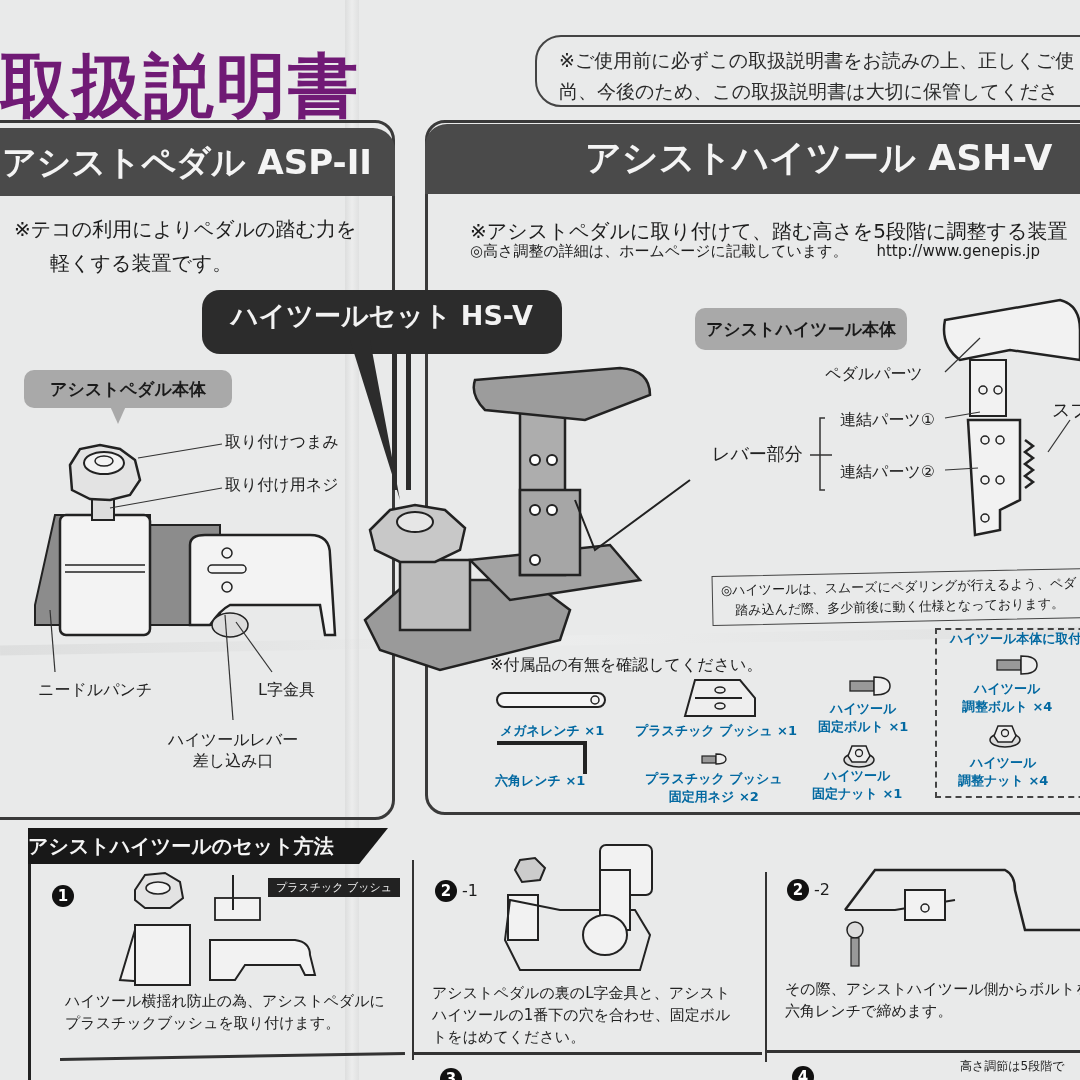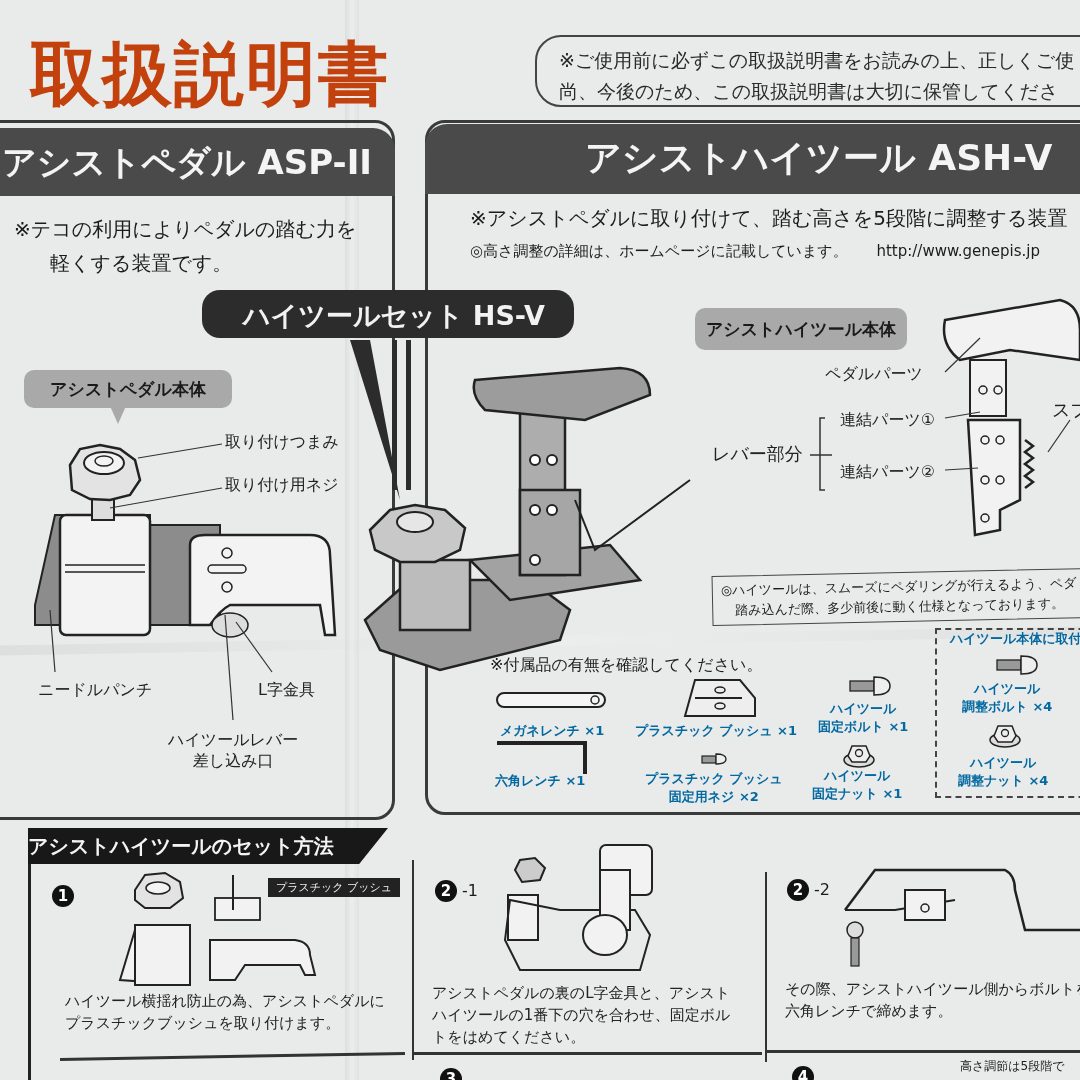--- a/index.html
+++ b/index.html
@@ -1,19 +1,19 @@
 <!DOCTYPE html>
 <html><head>
 <meta charset="utf-8">
 <style>
   html,body{margin:0;padding:0;}
   body{width:1080px;height:1080px;overflow:hidden;background:#e9eaea;position:relative;font-family:"DejaVu Sans",sans-serif;color:#1c1c1c;}
   .abs{position:absolute;}
   .fold{position:absolute;background:linear-gradient(90deg,rgba(0,0,0,0.05),rgba(255,255,255,0.15),rgba(0,0,0,0.04));}
-  .title{left:0;top:28px;font-size:70px;font-weight:bold;letter-spacing:2px;color:#c2410c;padding-left:30px;}
+  .title{left:0;top:40px;font-size:70px;font-weight:bold;letter-spacing:2px;color:#701a75;}
   .notice{left:535px;top:35px;width:600px;height:72px;border:2px solid #444;border-radius:26px;box-sizing:border-box;padding:8px 0 0 22px;font-size:19px;line-height:31px;color:#2a2a2a;}
   .panel{position:absolute;border:3px solid #3a3a3a;border-radius:20px;box-sizing:border-box;}
   .panel-head{position:absolute;background:#4a4a4a;color:#f4f4f4;font-weight:bold;box-sizing:border-box;}
   .callout-gray{position:absolute;background:#a9a9a9;border-radius:10px;font-weight:bold;color:#1a1a1a;text-align:center;}
   .callout-dark{position:absolute;background:#2c2c2c;color:#f2f2f2;border-radius:18px;font-weight:bold;text-align:center;}
   .lbl{position:absolute;font-size:16px;color:#222;white-space:nowrap;}
   .sm{position:absolute;font-size:13px;color:#0369a1;white-space:nowrap;text-align:center;font-weight:bold;}
   .step-box{position:absolute;border-top:3px solid #333;border-left:2px solid #333;box-sizing:border-box;}
   .num{position:absolute;width:22px;height:22px;border-radius:50%;background:#111;color:#fff;font-weight:bold;font-size:15px;text-align:center;line-height:22px;}
   .desc{position:absolute;font-size:15px;line-height:22px;color:#222;}
@@ -70,27 +70,27 @@
 <svg style="left:0;top:0" width="1080" height="1080">
   <line x1="138" y1="458" x2="222" y2="444" stroke="#333" stroke-width="1.2"></line>
   <line x1="110" y1="508" x2="222" y2="488" stroke="#333" stroke-width="1.2"></line>
   <line x1="50" y1="610" x2="55" y2="672" stroke="#333" stroke-width="1.2"></line>
   <line x1="236" y1="622" x2="272" y2="672" stroke="#333" stroke-width="1.2"></line>
   <line x1="225" y1="615" x2="233" y2="720" stroke="#333" stroke-width="1.2"></line>
 </svg>
 
 <div class="panel" style="left:425px;top:120px;width:700px;height:695px;"></div>
 <div class="panel-head" style="left:425px;top:124px;width:700px;height:70px;border-radius:22px 0 0 0;padding:10px 0 0 160px;font-size:36px;">アシストハイツール ASH-V</div>
-<div class="abs" style="left:470px;top:205px;font-size:20px;white-space:nowrap;">※アシストペダルに取り付けて、踏む高さを5段階に調整する装置</div>
+<div class="abs" style="left:470px;top:218px;font-size:20px;white-space:nowrap;">※アシストペダルに取り付けて、踏む高さを5段階に調整する装置</div>
 <div class="abs" style="left:470px;top:242px;font-size:15px;white-space:nowrap;">
   <span>◎高さ調整の詳細は、ホームページに記載しています。</span>
   <span style="margin-left:24px;">http://www.genepis.jp</span>
 </div>
 
-<div class="callout-dark" style="left:202px;top:290px;width:360px;height:48px;line-height:52px;font-size:27px;padding-left:12px;">ハイツールセット HS-V</div>
+<div class="callout-dark" style="left:202px;top:290px;width:360px;height:64px;line-height:52px;font-size:27px;">ハイツールセット HS-V</div>
 <svg style="left:350px;top:340px" width="70" height="160">
     <polygon points="0,0 20,0 50,160" fill="#2c2c2c"></polygon>
     <rect x="42" y="0" width="5" height="150" fill="#2c2c2c"></rect>
     <rect x="56" y="0" width="5" height="150" fill="#2c2c2c"></rect>
   </svg>
 
 <svg style="left:360px;top:350px" width="340" height="330">
   <polygon points="5,270 50,230 170,230 210,260 200,290 80,320 20,300" fill="#9a9a9a" stroke="#222" stroke-width="2.5"></polygon>
   <polygon points="110,210 250,195 280,230 150,250" fill="#a2a2a2" stroke="#222" stroke-width="2.5"></polygon>
   <rect x="40" y="210" width="70" height="70" fill="#bcbcbc" stroke="#222" stroke-width="2.5"></rect>

